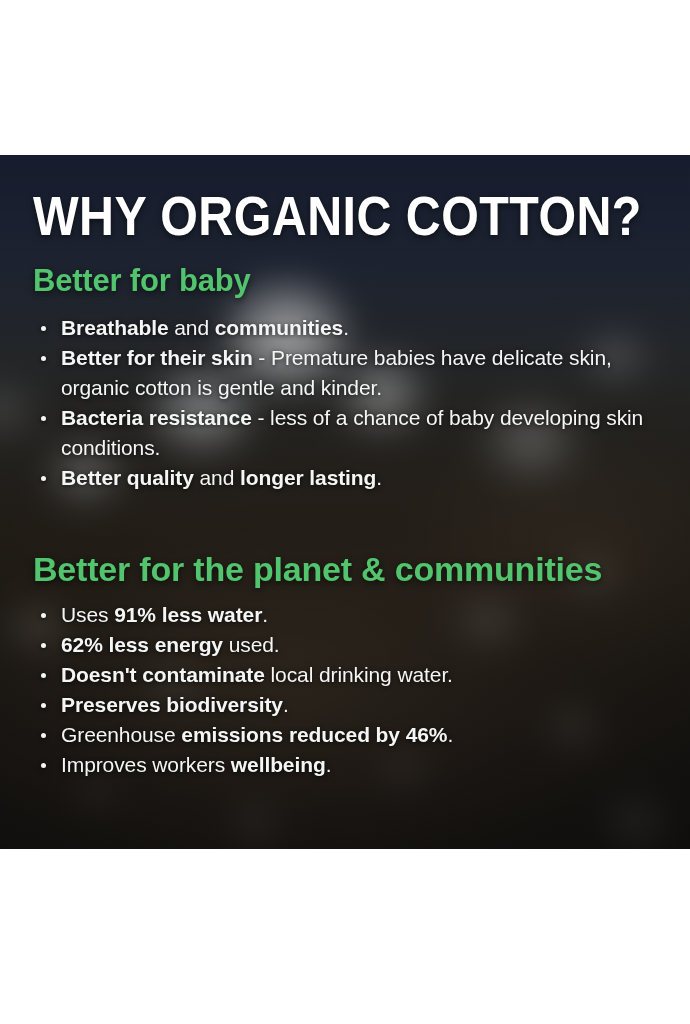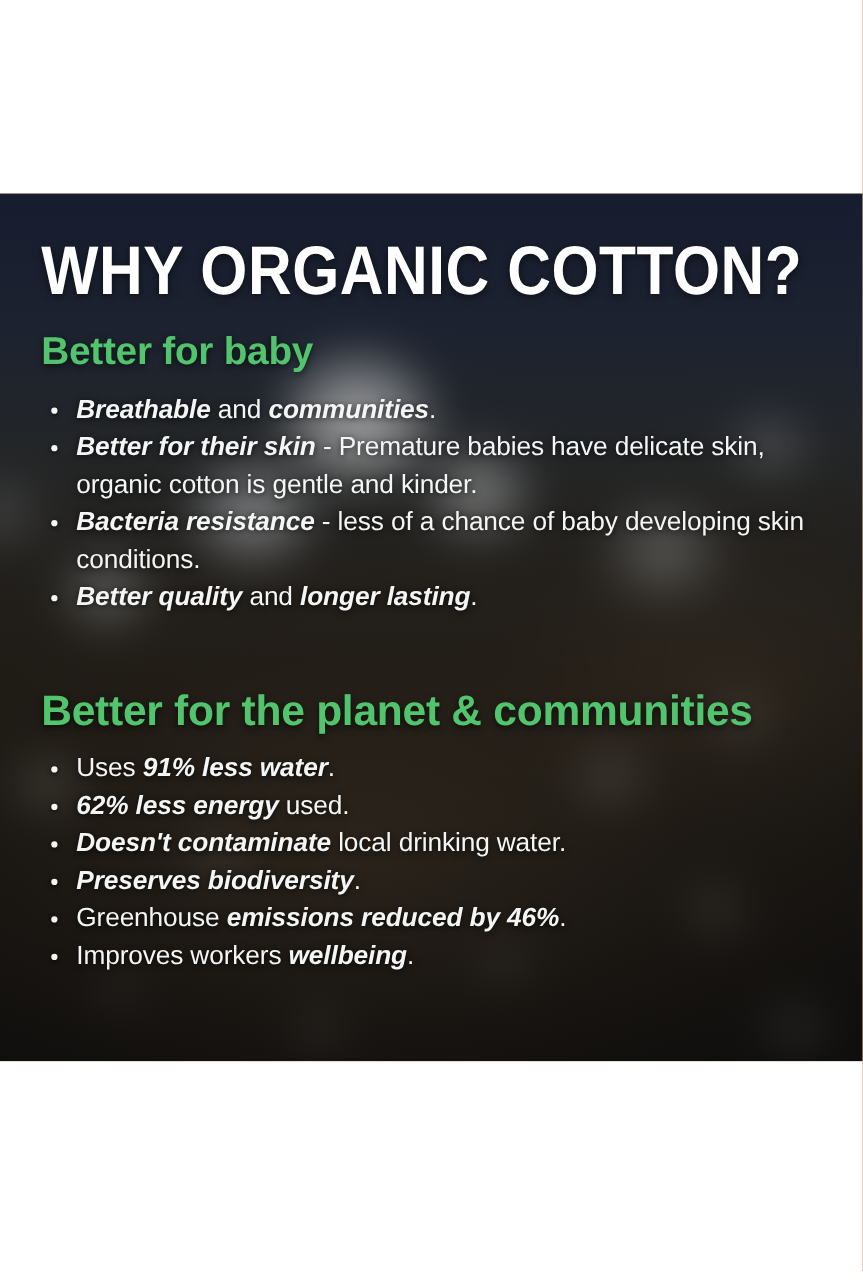--- a/index.html
+++ b/index.html
@@ -11,21 +11,21 @@
     width: 690px;
     height: 1024px;
     overflow: hidden;
     font-family: "Liberation Sans", sans-serif;
   }
 
   #infographic {
     position: relative;
     width: 690px;
     height: 1024px;
-    background: #fdba74;
+    background: #c4b5fd;
   }
 
   
   .panel {
     position: absolute;
     left: 0;
     top: 155px;
     width: 690px;
     height: 694px;
     overflow: hidden;
@@ -143,21 +143,21 @@
     content: "";
     position: absolute;
     left: 8px;
     top: 13px;
     width: 5px;
     height: 5px;
     border-radius: 50%;
     background: #f4f5f5;
     box-shadow: 0 1px 4px rgba(0,0,0,0.7);
   }
-  ul.bullets > li b { font-weight: bold; font-style: italic; }
+  ul.bullets > li b { font-weight: bold; }
 
   .below-fold {
     position: absolute;
     left: 0;
     top: 849px;
     width: 690px;
     height: 175px;
     background: #ffffff;
   }
   .above-fold {

